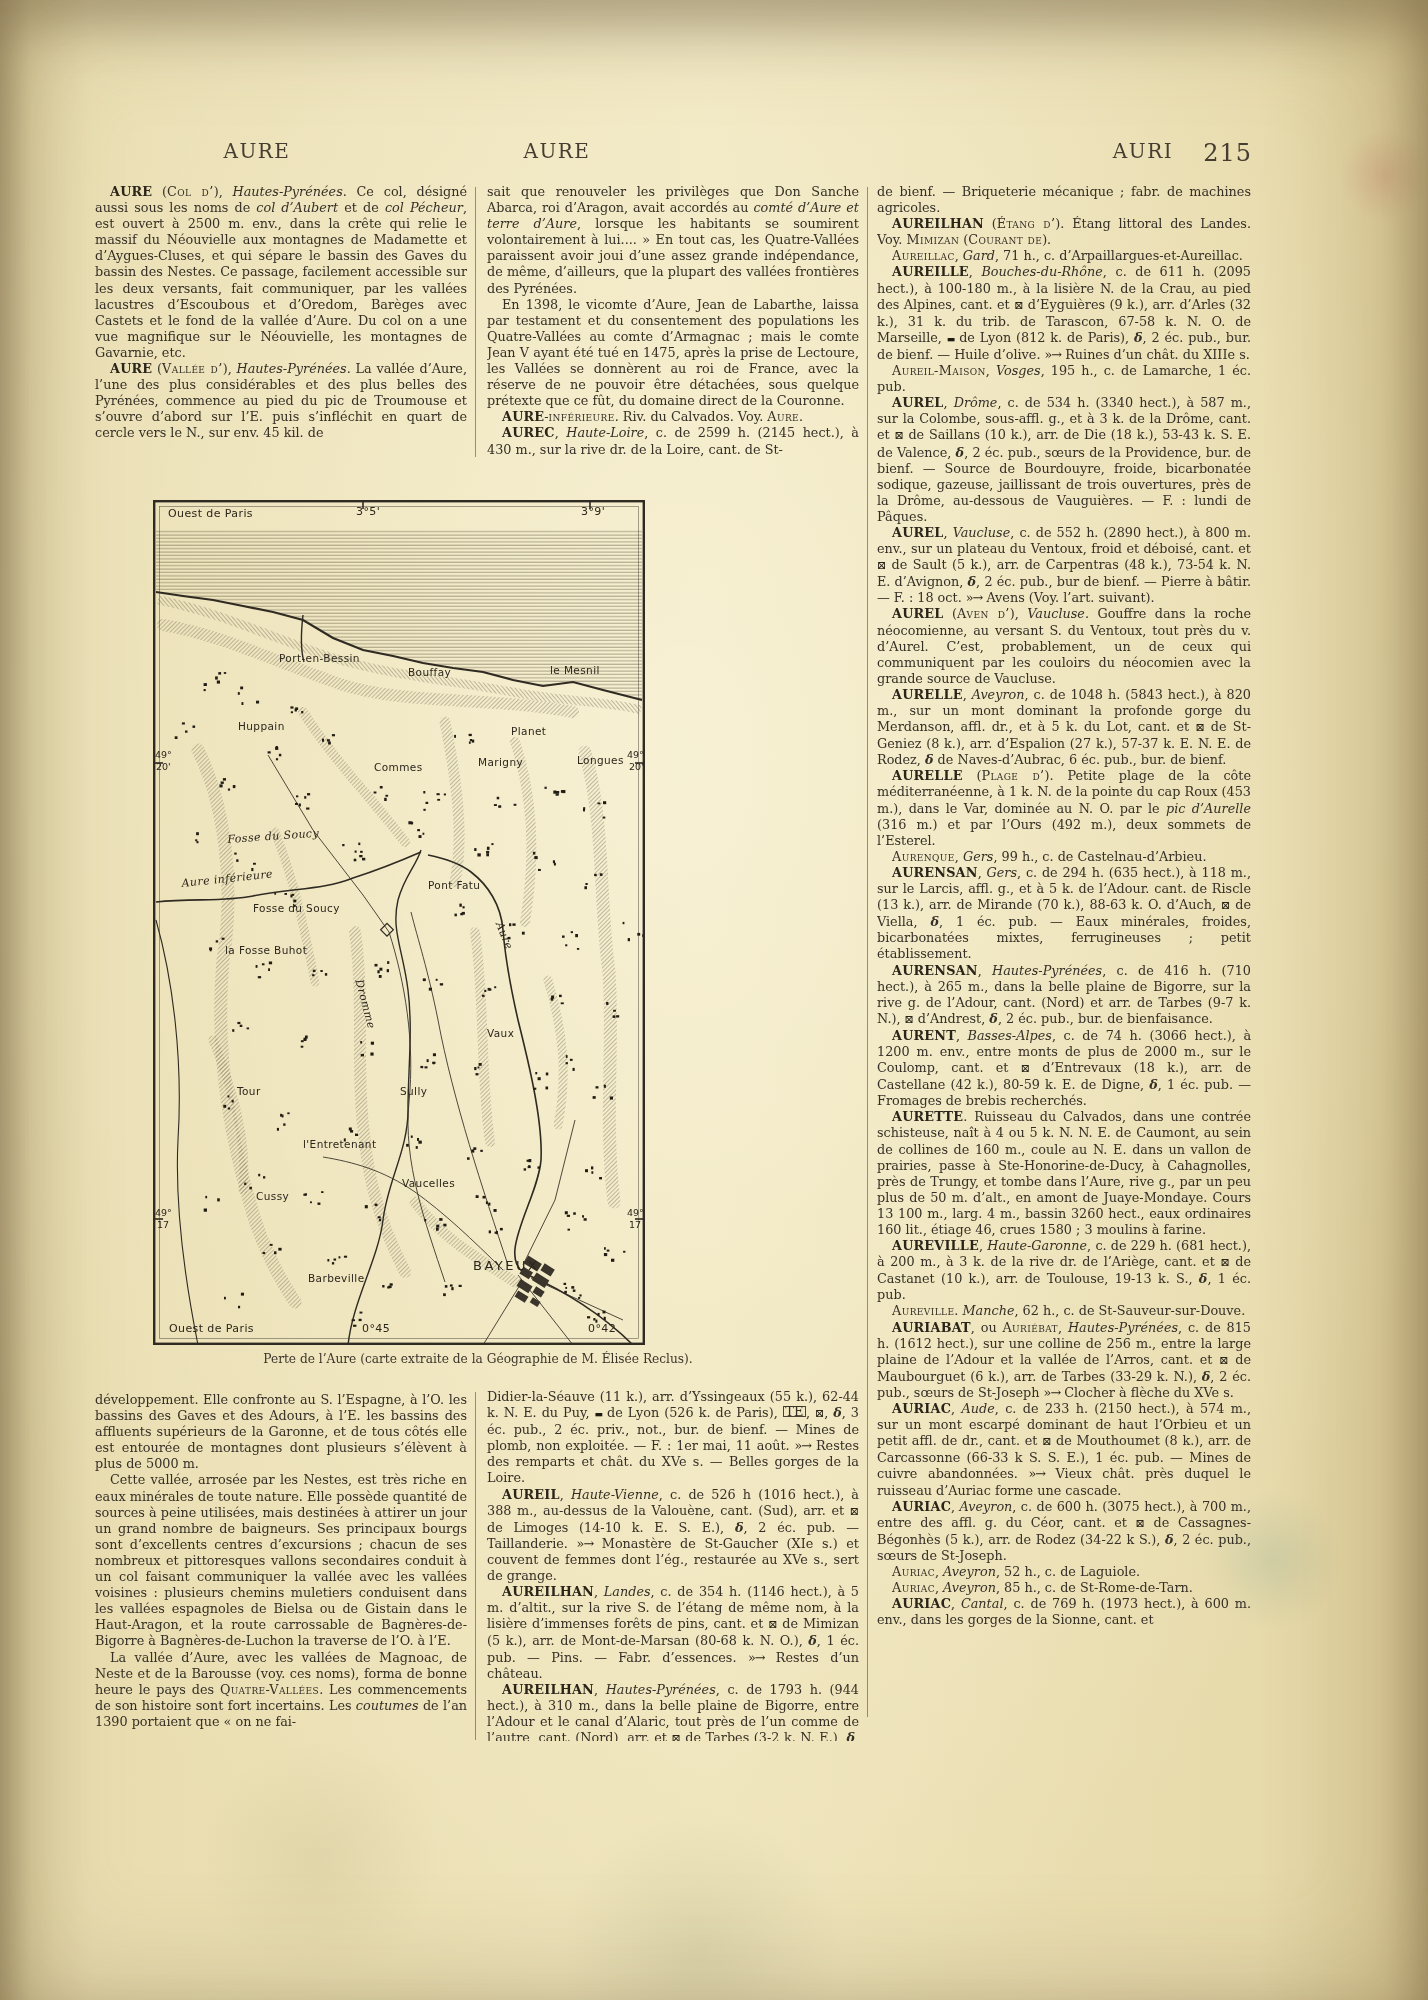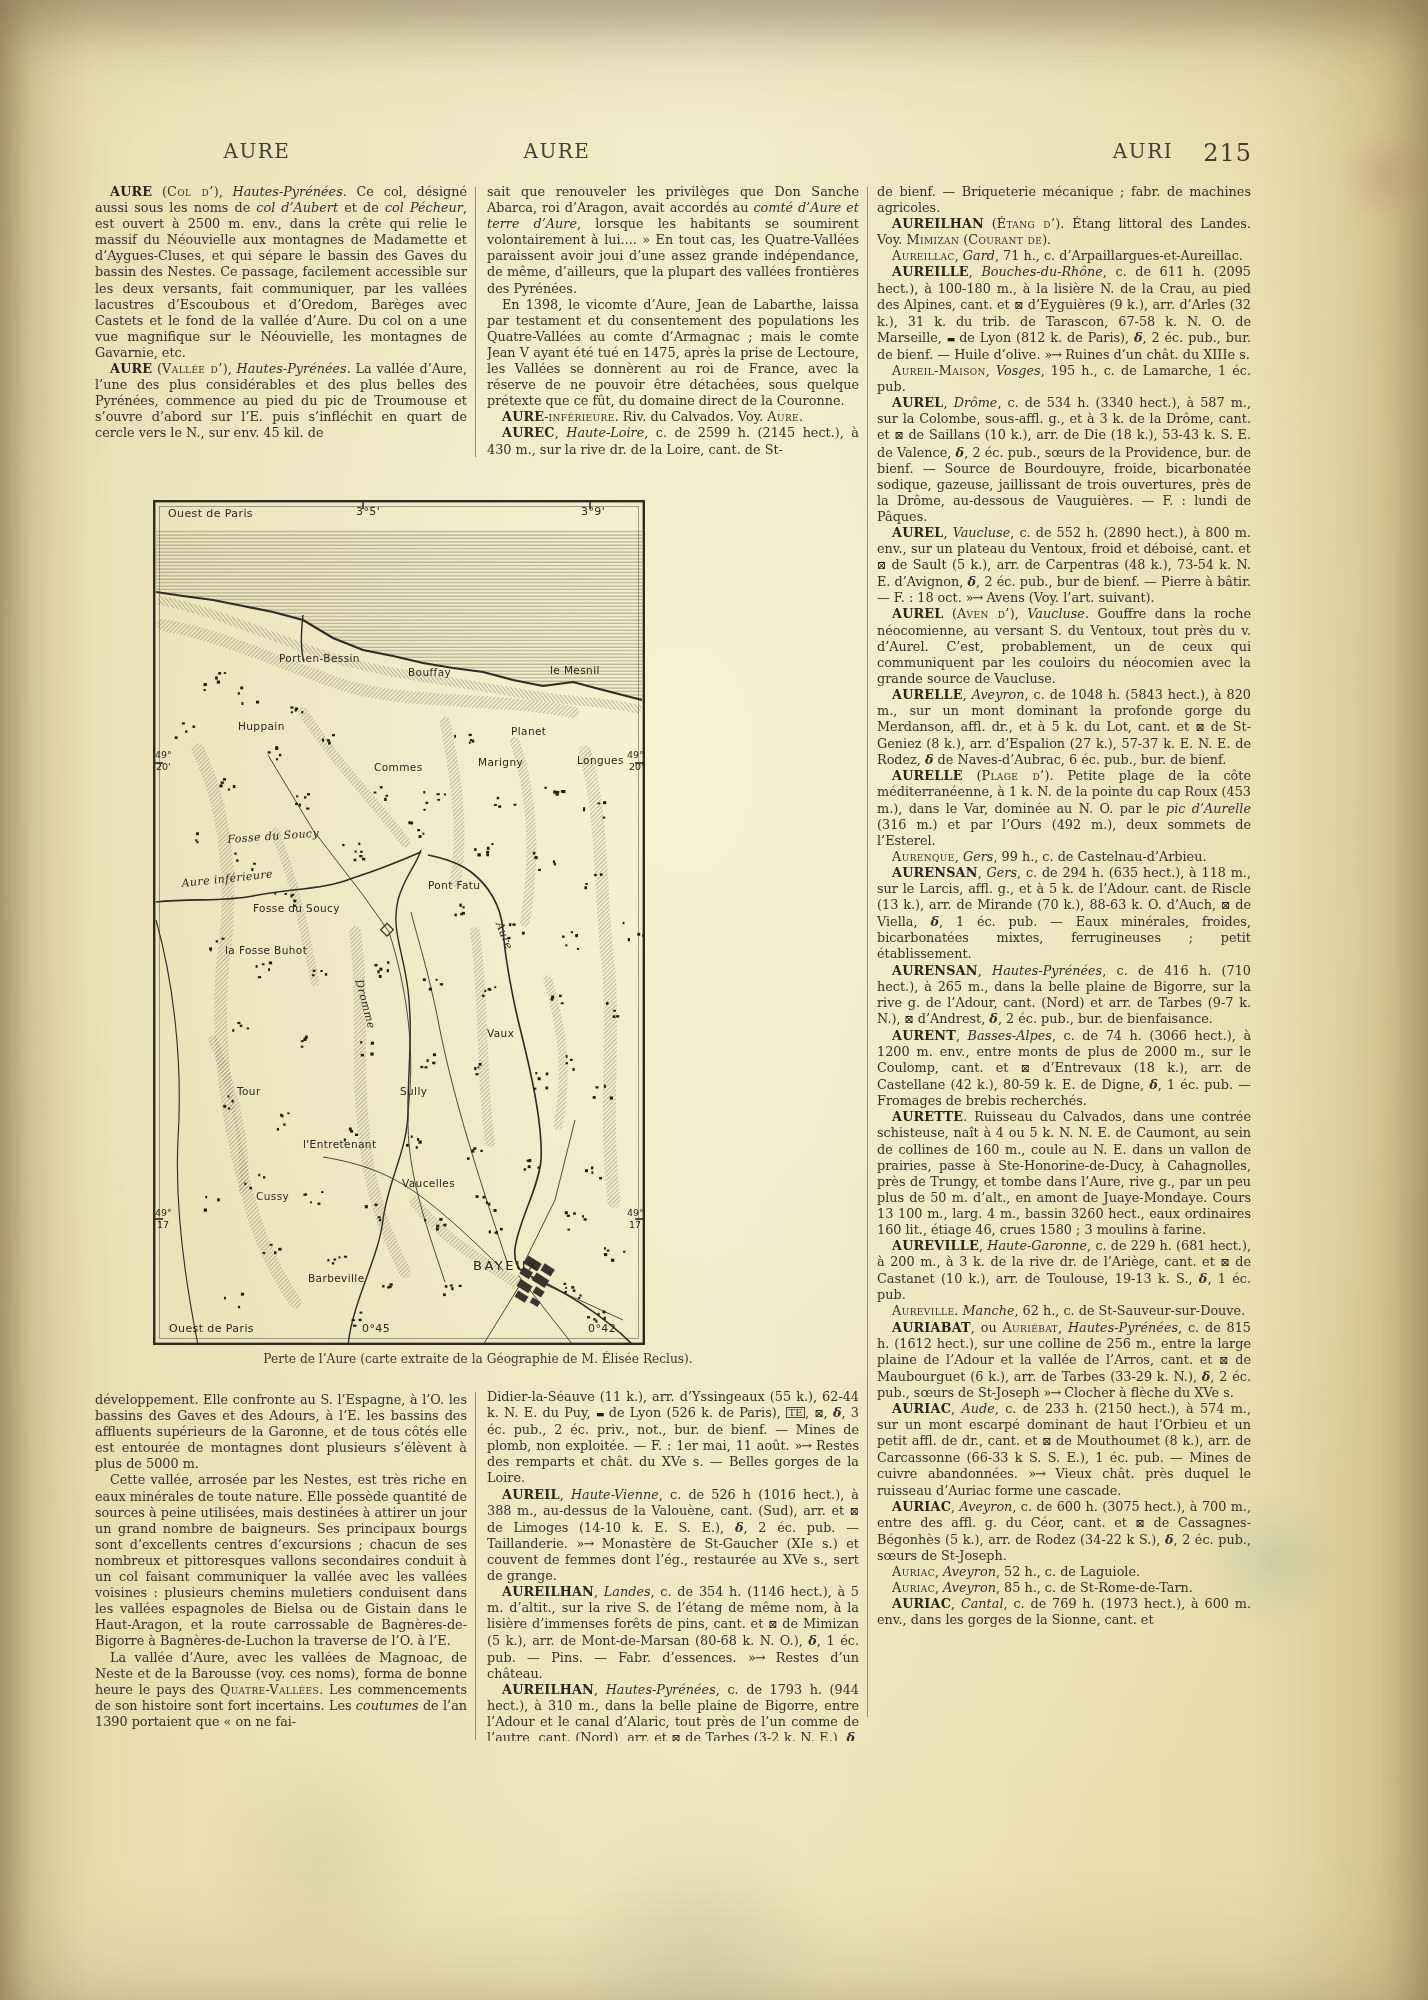--- a/index.html
+++ b/index.html
@@ -25,21 +25,21 @@
   
   .col{position:absolute;overflow:hidden;font-size:12.8px;line-height:16.1px;text-align:justify;}
   .col p{margin:0;text-indent:15px;}
   .col p.noind{text-indent:0;}
   .seg-b{font-weight:bold;color:#2a2419;letter-spacing:.2px;}
   .seg-i{font-style:italic;}
   .seg-sc{font-variant:small-caps;letter-spacing:.4px;}
   .icon-post{font-size:11px;color:#2a2419;}
   .icon-train{font-size:9px;color:#1f1a12;letter-spacing:-1px;}
   .icon-tel{font-style:italic;font-weight:bold;}
-  .icon-te{display:inline-block;font-size:10px;line-height:9px;border:1px solid #4a4234;
+  .icon-te{display:inline-block;font-size:13px;line-height:9px;border:1px solid #4a4234;
     padding:0 1.5px;vertical-align:1px;letter-spacing:0;}
   .seg-mk{letter-spacing:-1px;color:#2a2419;}
   .vrule{position:absolute;width:1px;background:rgba(74,64,48,.55);}
   
   .map{position:absolute;left:153px;top:500px;width:575px;height:845px;}
   .map svg{position:absolute;left:0;top:0;}
   .map-lbl{position:absolute;font-family:"DejaVu Sans", sans-serif;font-size:10.5px;
     color:#2c261c;letter-spacing:.4px;white-space:nowrap;transform-origin:left top;}
   .map-lbl.it{font-family:"DejaVu Serif", serif;font-style:italic;font-size:11px;}
   .map-lbl.coord{font-size:9.5px;letter-spacing:0;line-height:10px;}

